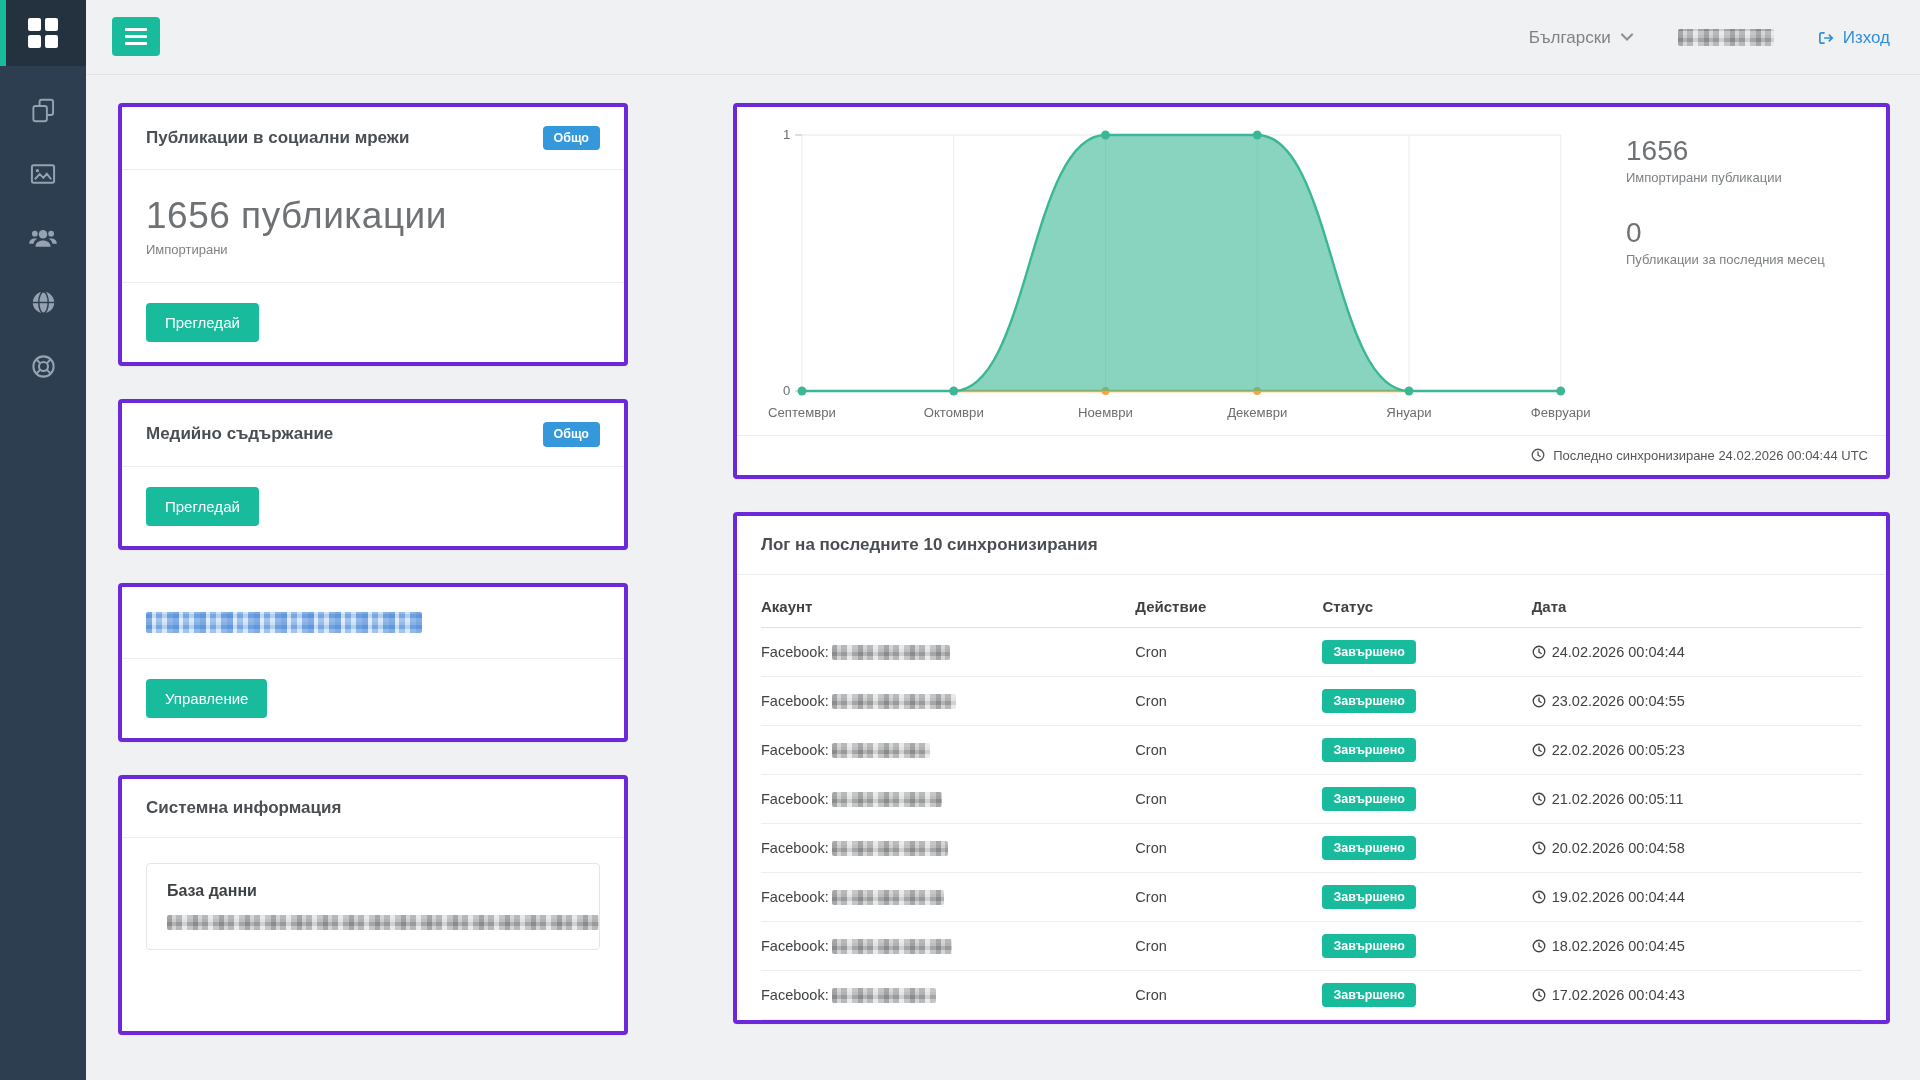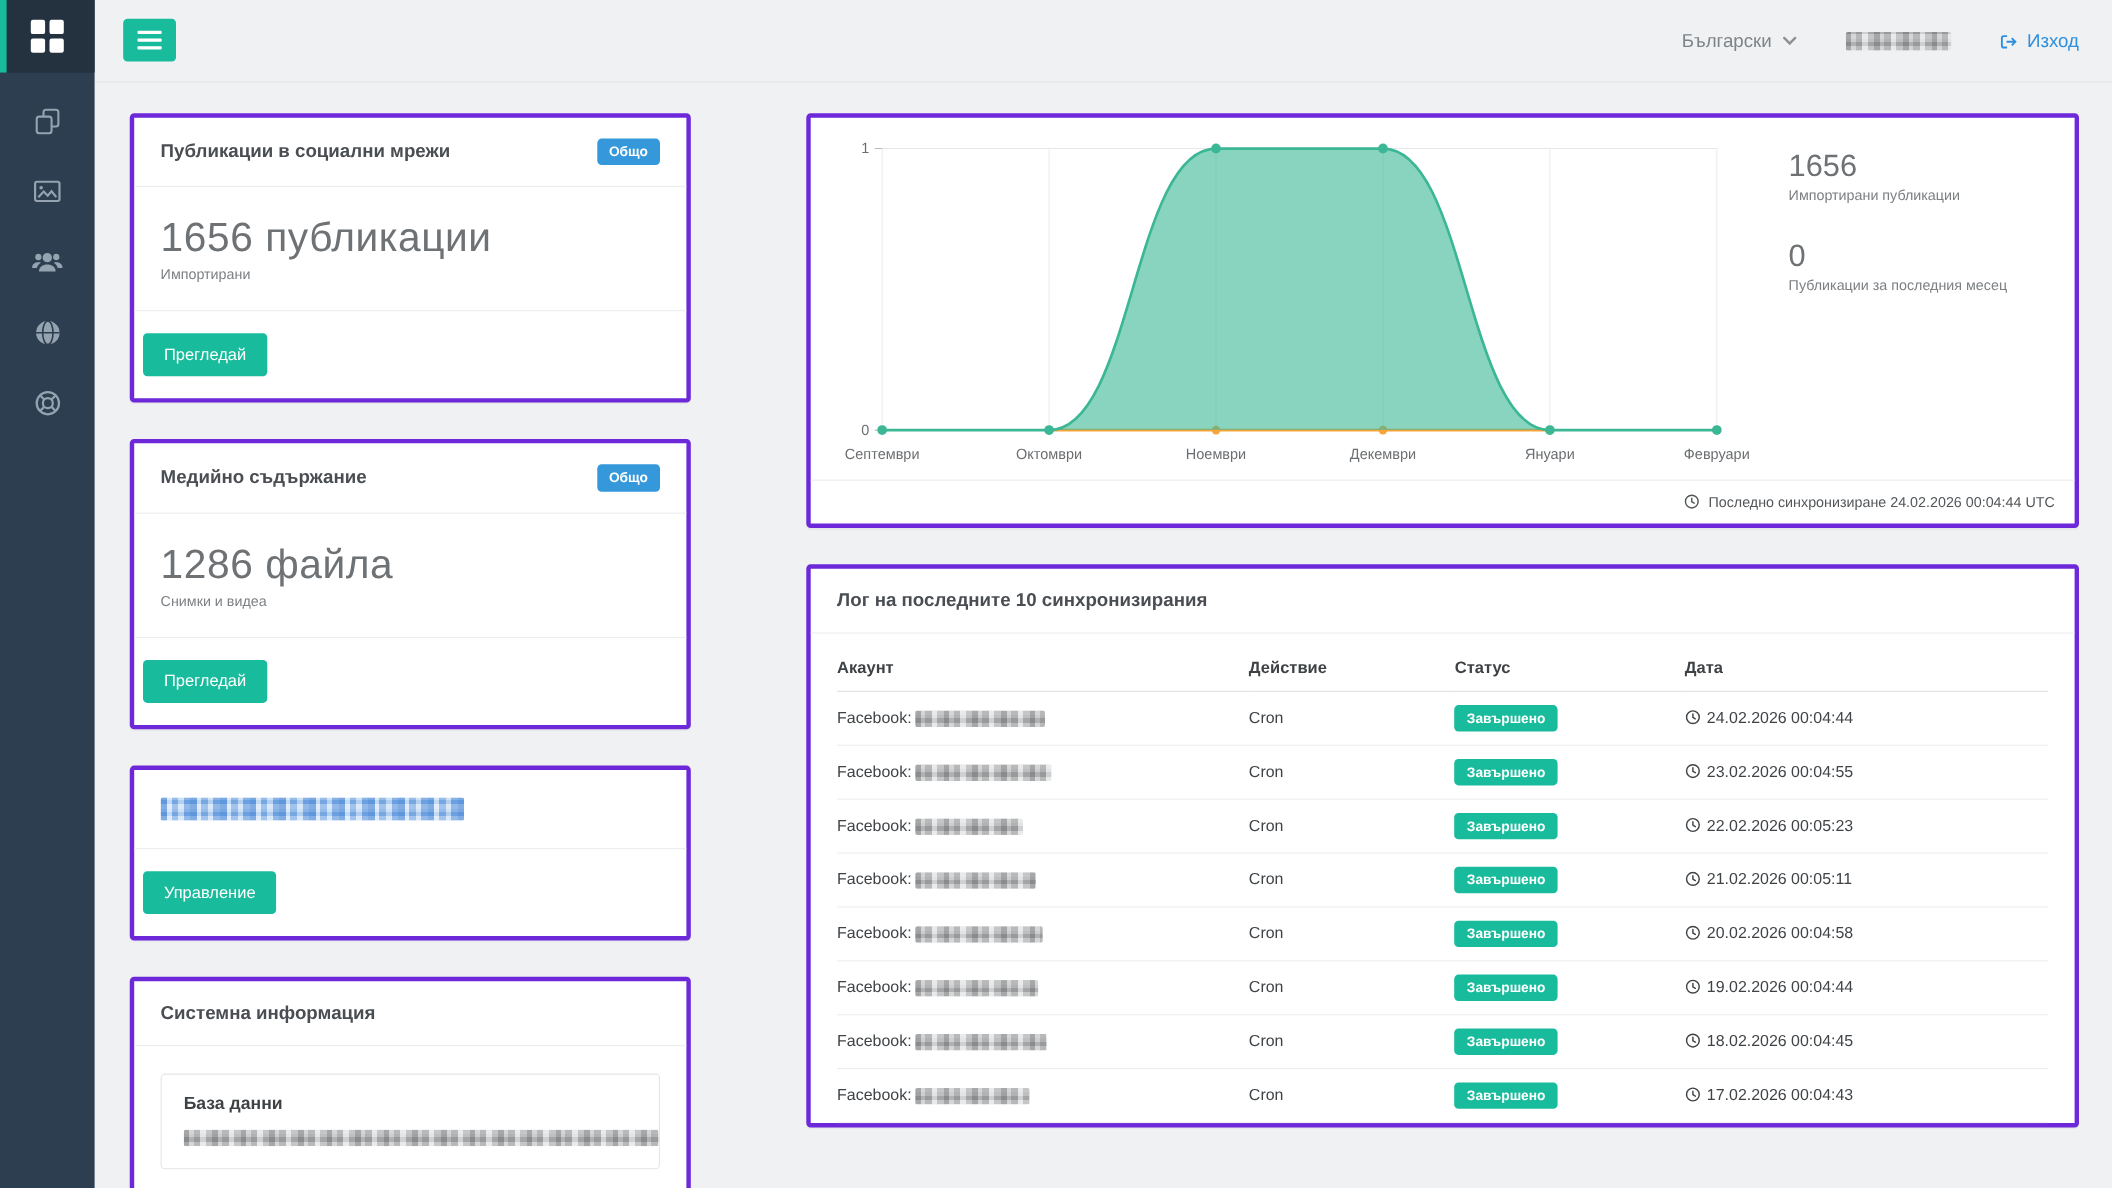--- a/index.html
+++ b/index.html
@@ -42,21 +42,21 @@
   .left-col  { position:absolute; left:32px;  top:28px; width:510px; }
   .right-col { position:absolute; left:647px; top:28px; width:1157px; }
   
   .card { background:#fff; border:4px solid #6d28d9; border-radius:4px; box-shadow:0 1px 1px rgba(0,0,0,0.04); margin-bottom:33px; }
   .card-header { padding:19px 24px; border-bottom:1px solid #ecedee; display:flex; justify-content:space-between; align-items:center; }
   .card-title { font-size:17px; font-weight:600; color:#4a4e52; }
   .badge-info { background:#3498db; color:#fff; font-size:12.5px; font-weight:700; padding:4px 11px; border-radius:4px; line-height:1.3; }
   .card-body { padding:25px 24px; border-bottom:1px solid #ecedee; }
   .metric { font-size:37px; font-weight:300; color:#6e7275; letter-spacing:0.5px; }
   .metric-sub { font-size:13px; color:#7d8184; margin-top:5px; }
-  .card-footer { padding:20px 8px; }
+  .card-footer { padding:20px 24px; }
   .btn-teal { display:inline-block; background:#18bc9c; color:#fff; font-size:15px; padding:11px 19px; border-radius:4px; border:none; cursor:pointer; font-family:inherit; }
   .inner-box { border:1px solid #e4e5e6; border-radius:4px; padding:18px 20px; }
   .inner-box-title { font-size:16px; font-weight:700; color:#3f4245; margin-bottom:13px; }
   
   .activity-body { display:flex; padding:18px 24px 6px; border-bottom:1px solid #ecedee; }
   .chart-wrap { flex:1; }
   .legend { display:flex; justify-content:center; gap:30px; margin:2px 0 4px; }
   .legend-item { display:flex; align-items:center; gap:9px; font-size:13.5px; color:#55595c; }
   .legend-box { width:52px; height:15px; border:3px solid #3bb795; background:rgba(59,183,149,0.45); }
   .stats-col { width:272px; padding:10px 0 0 36px; }
@@ -169,24 +169,20 @@
         </div>
         <div class="card-footer">
           <button class="btn-teal">Прегледай</button>
         </div>
       </div>
 
       <div class="card">
         <div class="card-header">
           <span class="card-title">Медийно съдържание</span>
           <span class="badge-info">Общо</span>
-        </div>
-        <div class="card-body">
-          <div class="metric">1286 файла</div>
-          <div class="metric-sub">Снимки и видеа</div>
         </div>
         <div class="card-footer">
           <button class="btn-teal">Прегледай</button>
         </div>
       </div>
 
       <div class="card">
         <div class="card-body">
           <span class="pix pix-blue" style="width:276px;height:21px;"></span>
         </div>

